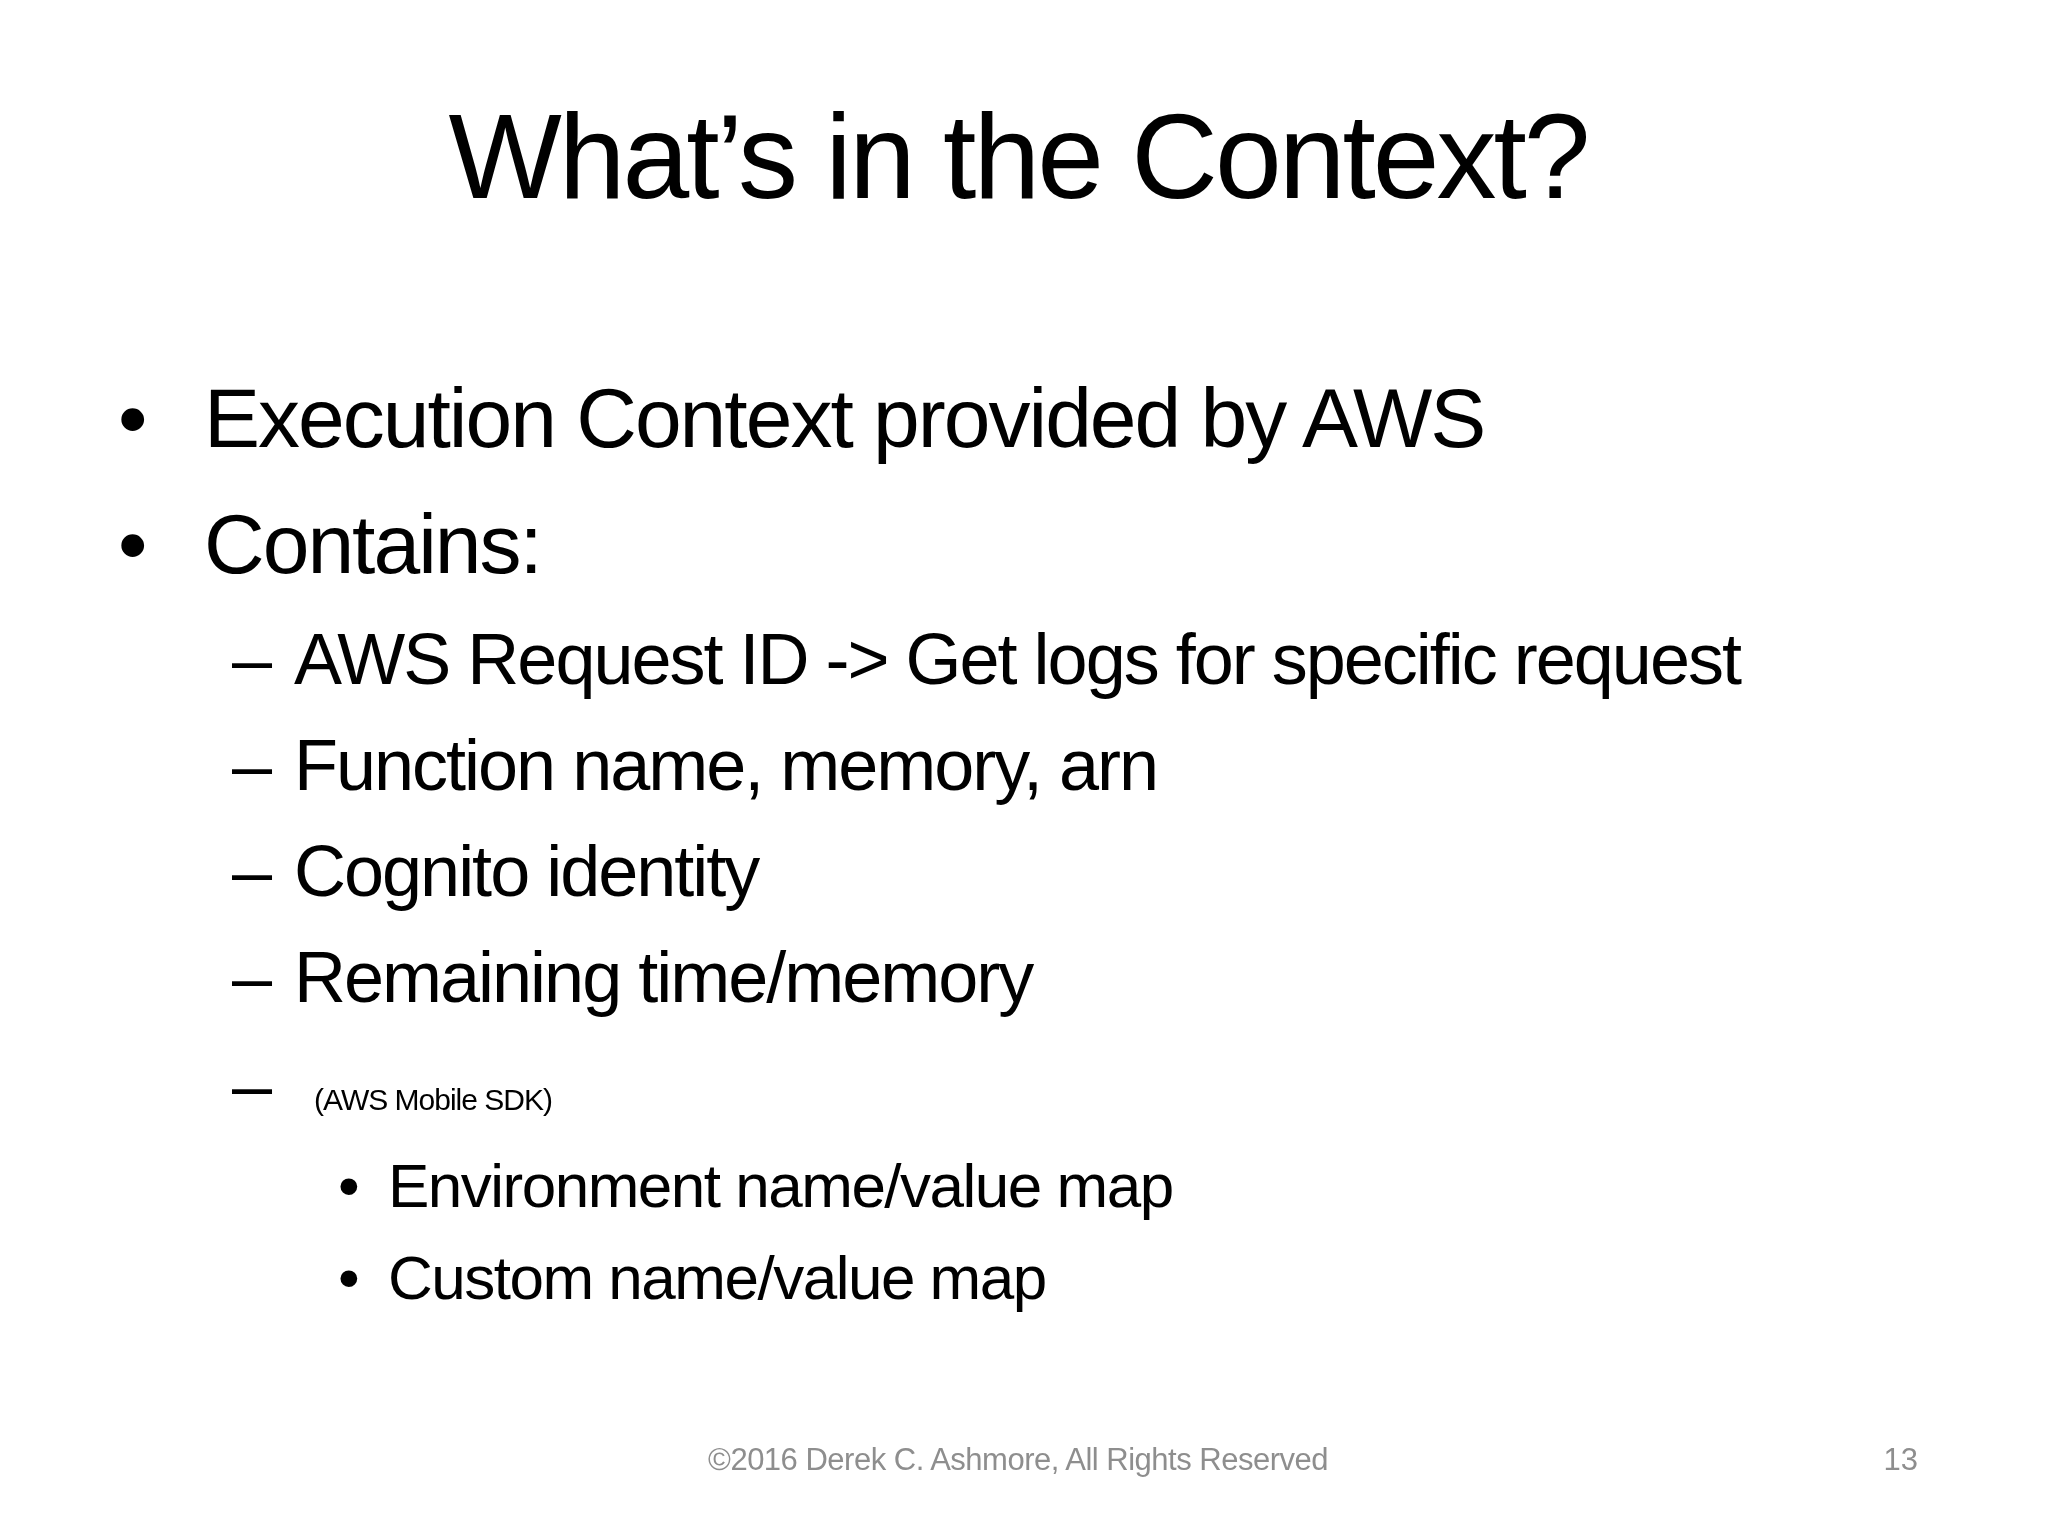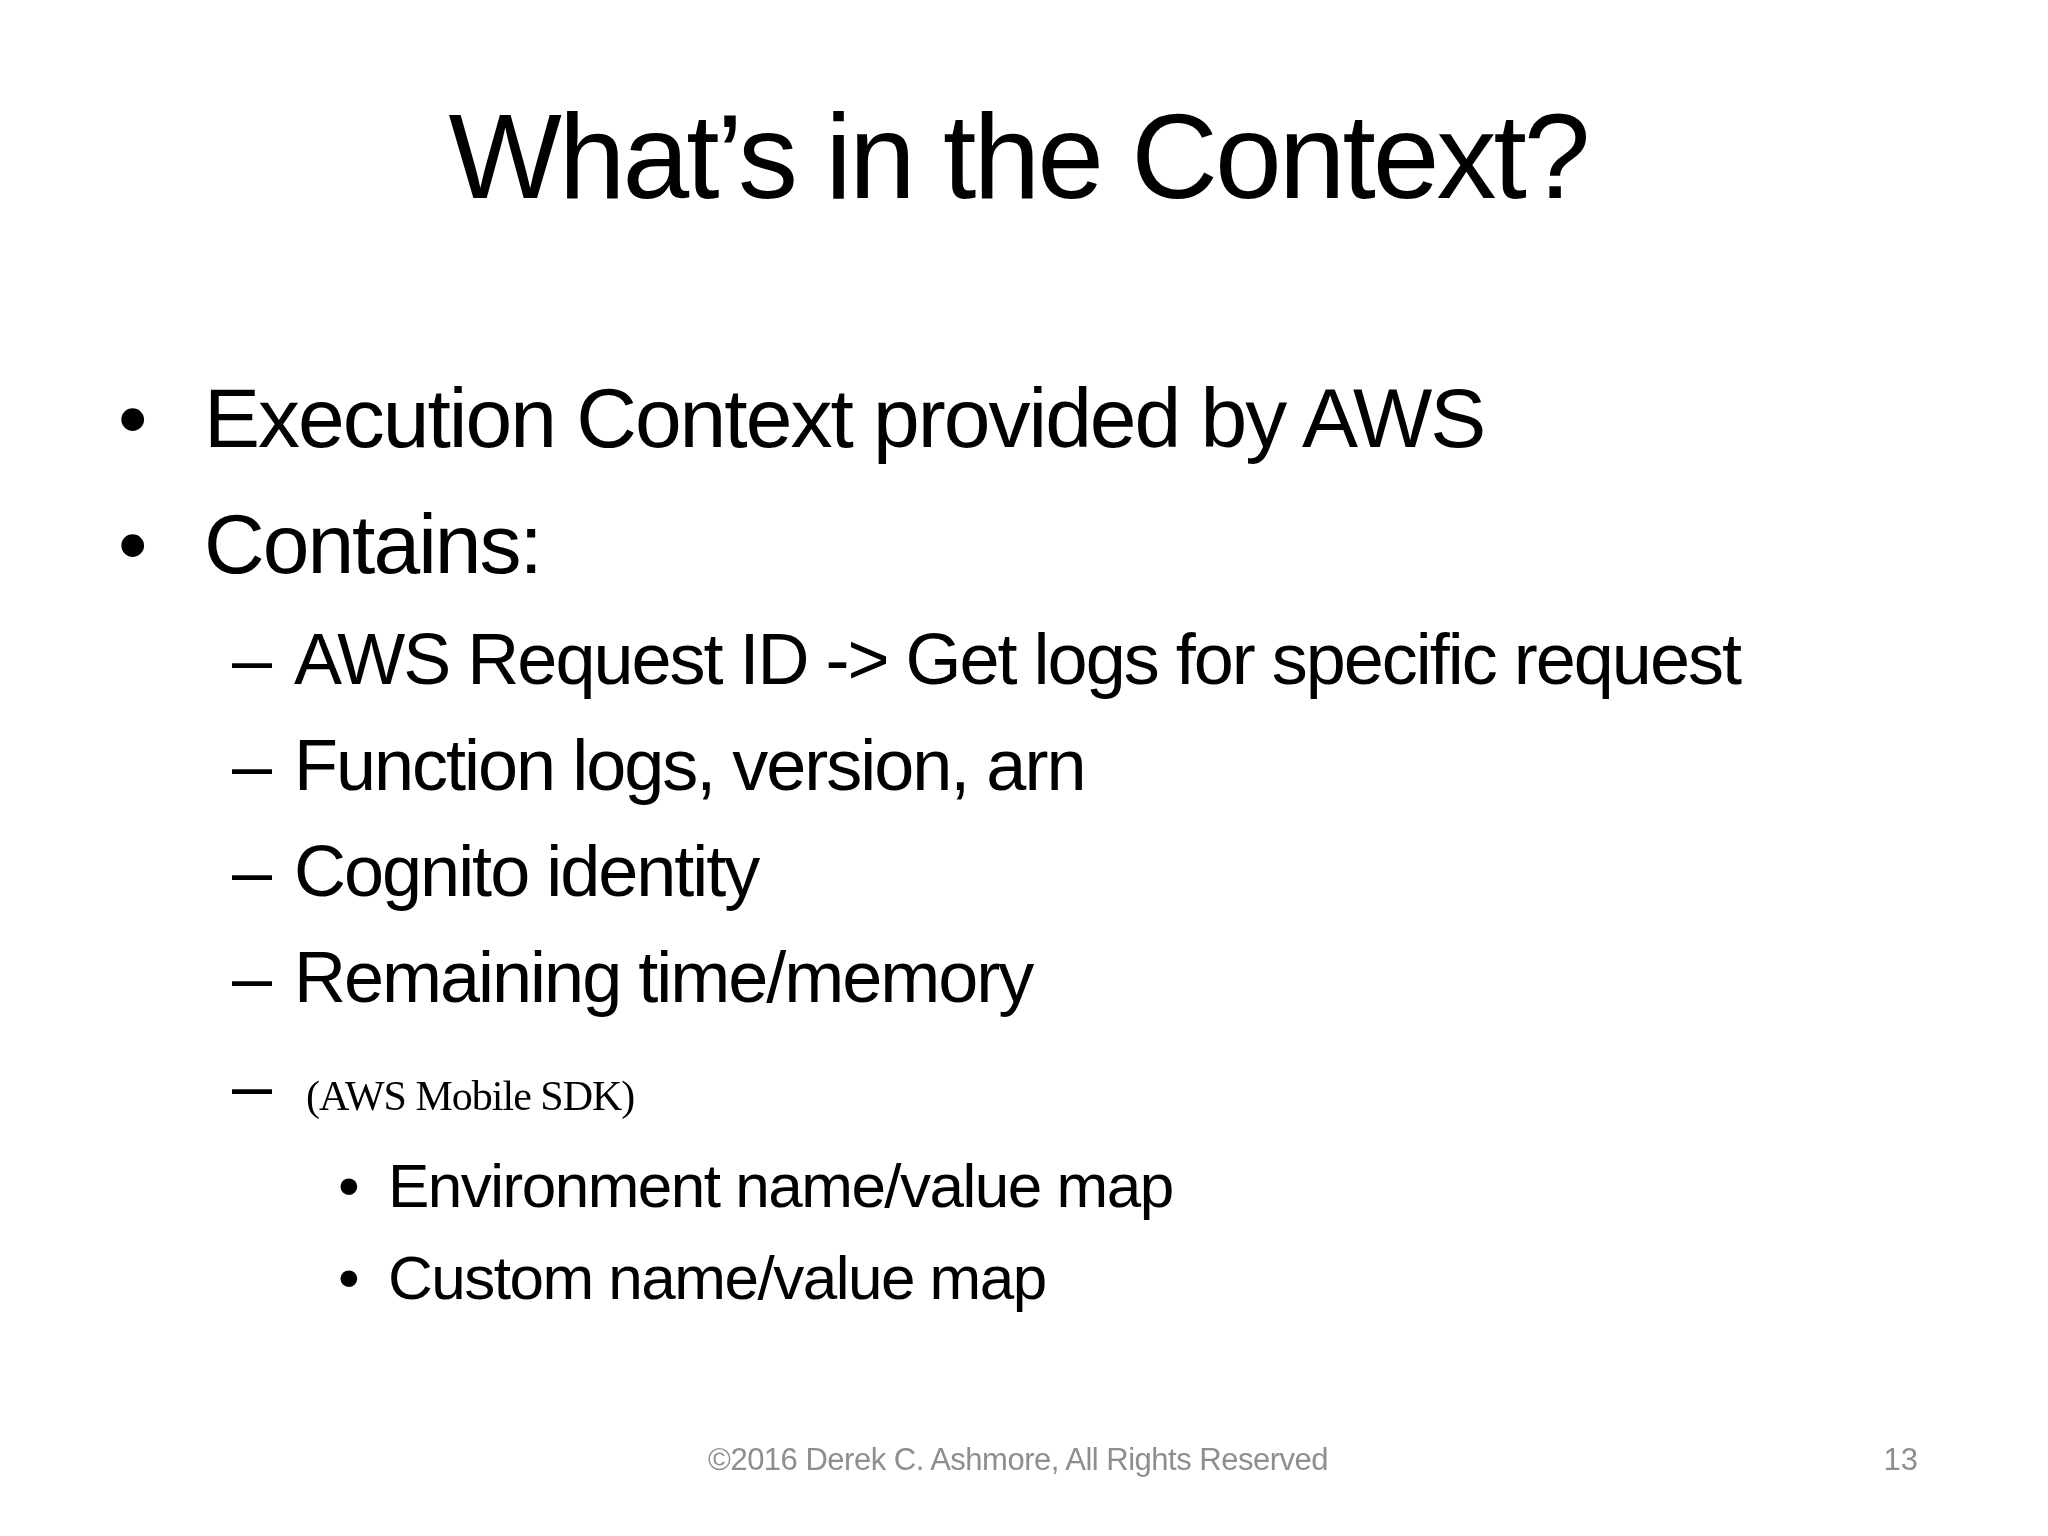--- a/index.html
+++ b/index.html
@@ -34,24 +34,23 @@
     white-space: nowrap;
     line-height: 1.1;
   }
   .l1 { left: 118px; font-size: 84px; letter-spacing: -2px; }
   .l1 .marker { display: inline-block; width: 86px; letter-spacing: 0; }
   .l2 { left: 232px; font-size: 72px; letter-spacing: -2px; }
   .l2 .marker { display: inline-block; width: 62px; letter-spacing: 0; }
   .l3 { left: 338px; font-size: 62px; letter-spacing: -1.5px; }
   .l3 .marker { display: inline-block; width: 50px; letter-spacing: 0; }
   .suffix {
-    font-size: 42px;
-    margin-left: 12px;
+    font-size: 30px;
+    margin-left: 20px;
     letter-spacing: -1px;
-    font-family: Liberation Serif, serif;
   }
   .footer-copyright {
     position: absolute;
     top: 1442px;
     left: 0;
     width: 100%;
     text-align: center;
     font-size: 31px;
     color: #8e8e8e;
     letter-spacing: -0.5px;
@@ -82,21 +81,21 @@
     <span>Contains:</span>
   </div>
 
   <div class="line l2" style="top: 620px;">
     <span class="marker">–</span>
     <span>AWS Request ID -&gt; Get logs for specific request</span>
   </div>
 
   <div class="line l2" style="top: 726px;">
     <span class="marker">–</span>
-    <span>Function logs, version, arn</span>
+    <span>Function name, memory, arn</span>
   </div>
 
   <div class="line l2" style="top: 832px;">
     <span class="marker">–</span>
     <span>Cognito identity</span>
   </div>
 
   <div class="line l2" style="top: 938px;">
     <span class="marker">–</span>
     <span>Remaining time/memory</span>

